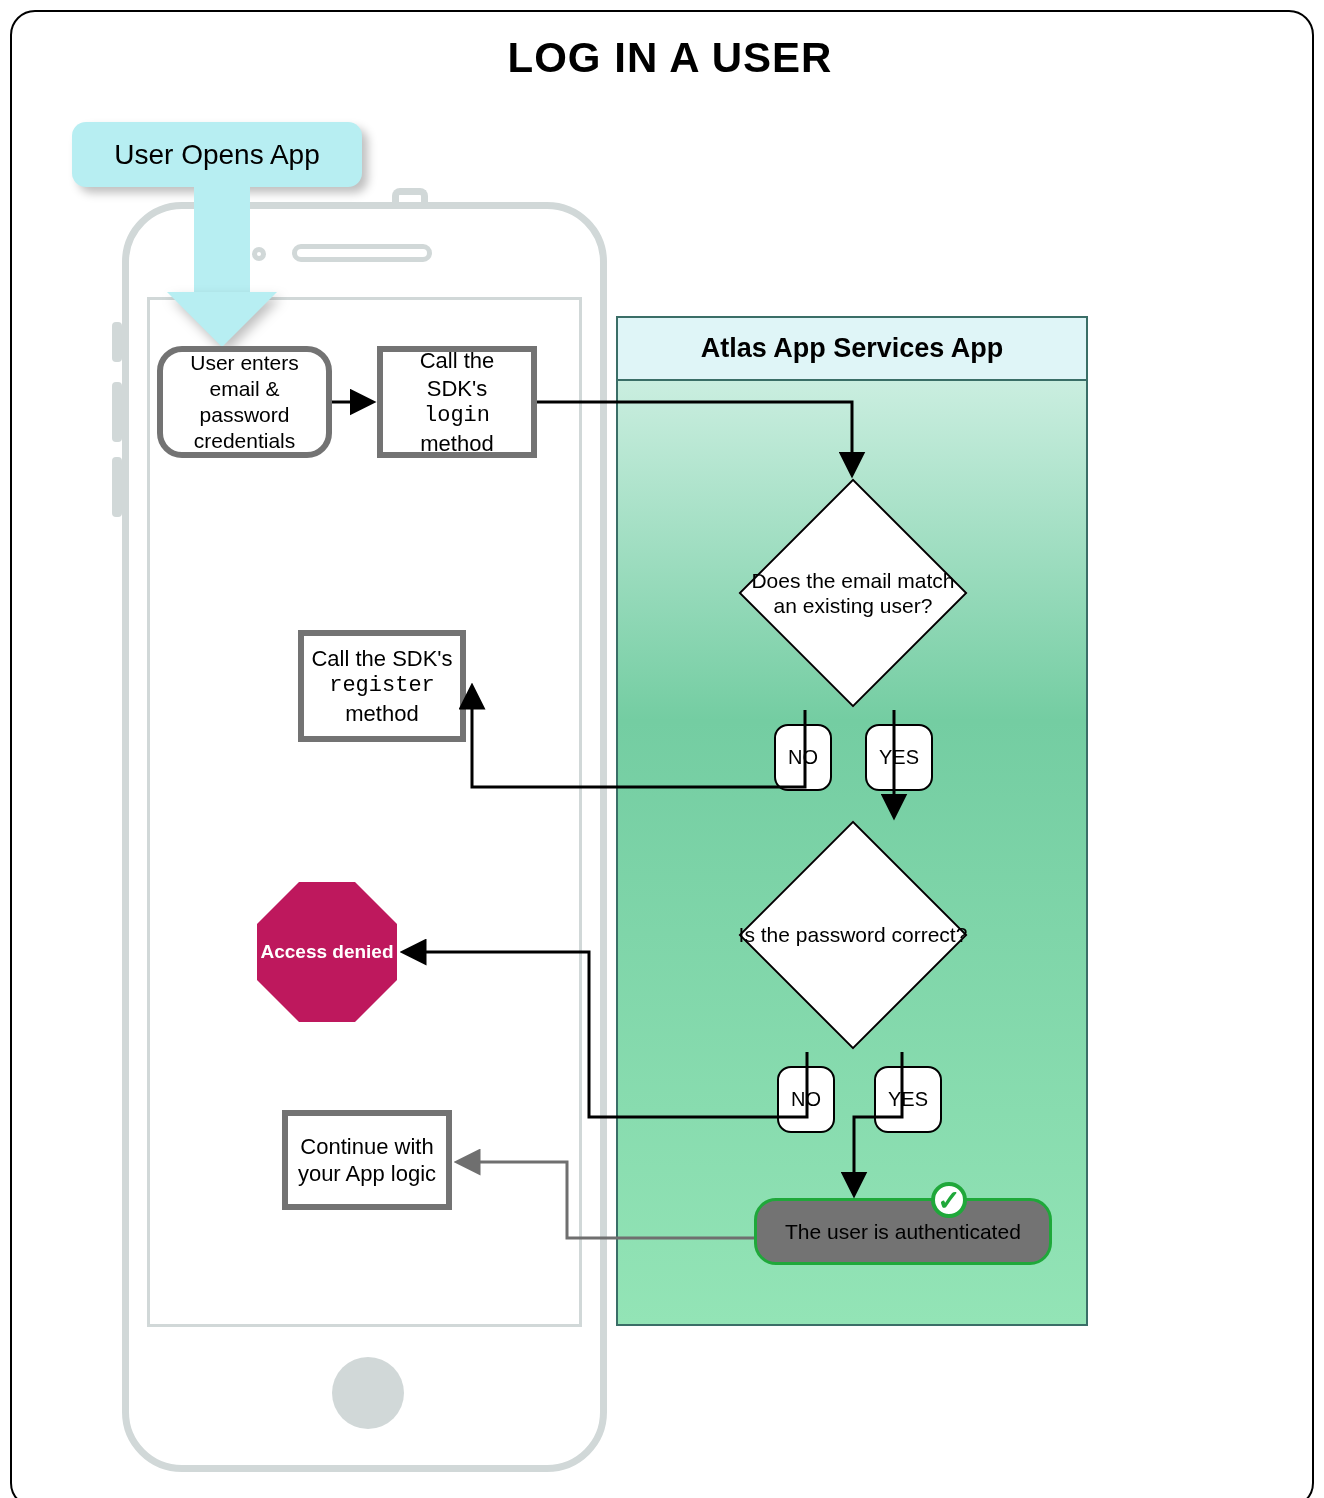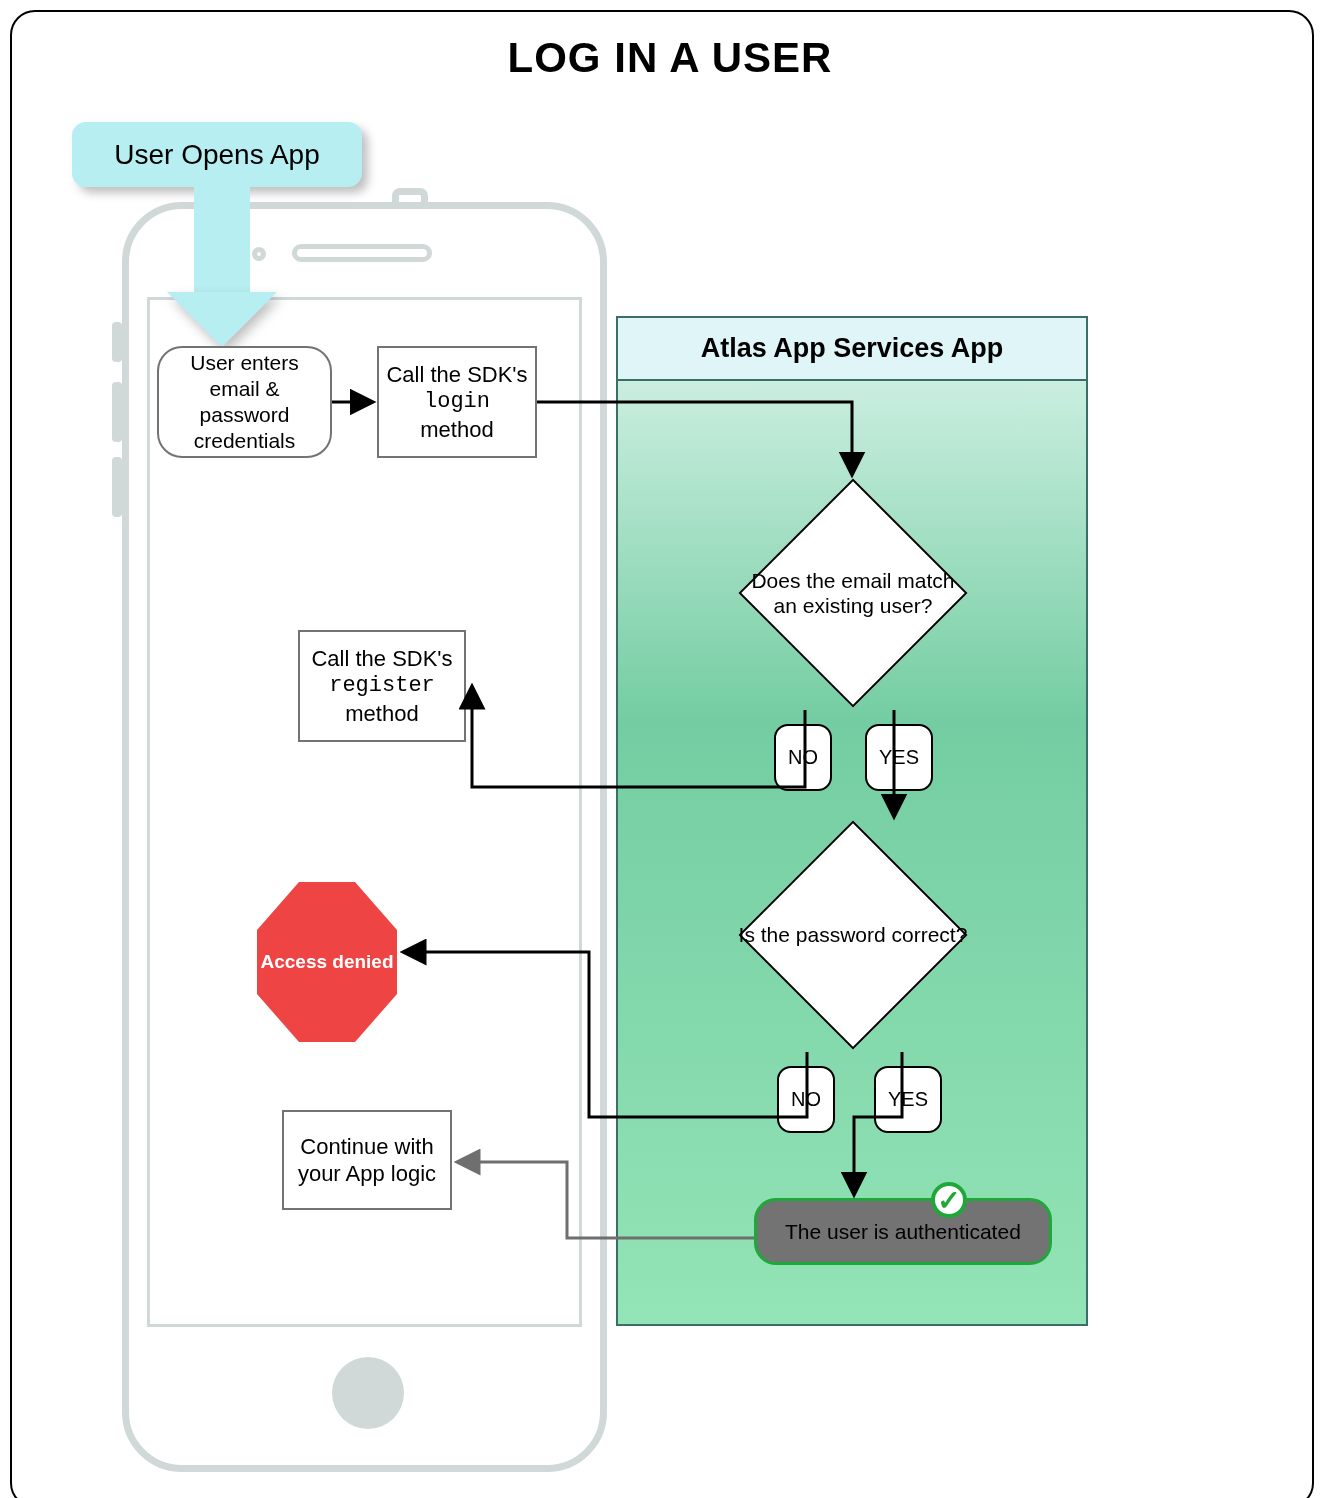--- a/index.html
+++ b/index.html
@@ -131,21 +131,21 @@
     font-size: 27px;
     font-weight: 700;
     background: #dff5f7;
     border-bottom: 2px solid #3a6e67;
   }
 
   
   .box {
     position: absolute;
     background: #fff;
-    border: 2px solid #737373;
+    border: 6px solid #737373;
     text-align: center;
     display: flex;
     flex-direction: column;
     justify-content: center;
     align-items: center;
     font-size: 22px;
     line-height: 1.25;
     padding: 6px;
   }
   .rounded { border-radius: 25px; }
@@ -176,22 +176,22 @@
     background: #fff;
     border: 2px solid #000;
     border-radius: 14px;
     font-size: 20px;
     padding: 20px 12px;
   }
 
   
   .stopsign {
     position: absolute;
-    width: 140px; height: 160px;
-    background: #ef4444;
+    width: 140px; height: 140px;
+    background: #be185d;
     clip-path: polygon(30% 0, 70% 0, 100% 30%, 100% 70%, 70% 100%, 30% 100%, 0 70%, 0 30%);
     color: #fff;
     font-size: 19px;
     font-weight: 700;
     display: flex; align-items: center; justify-content: center; text-align: center;
     filter: drop-shadow(4px 4px 6px rgba(0,0,0,0.3));
   }
 
   
   .auth-box {

